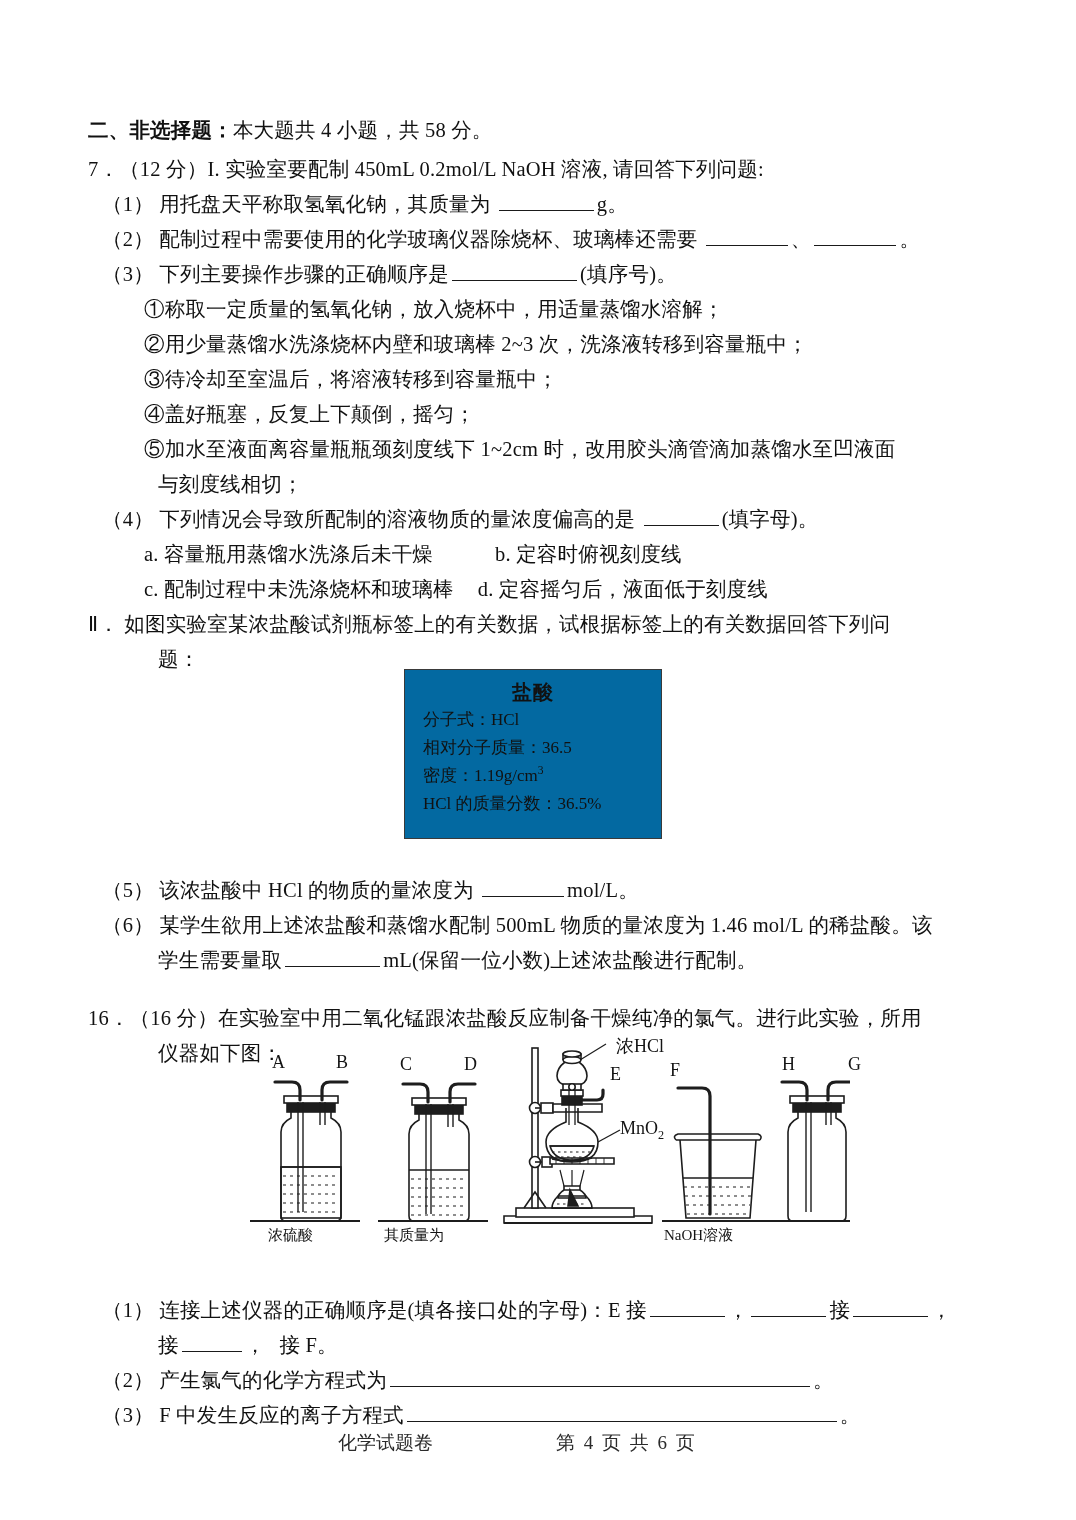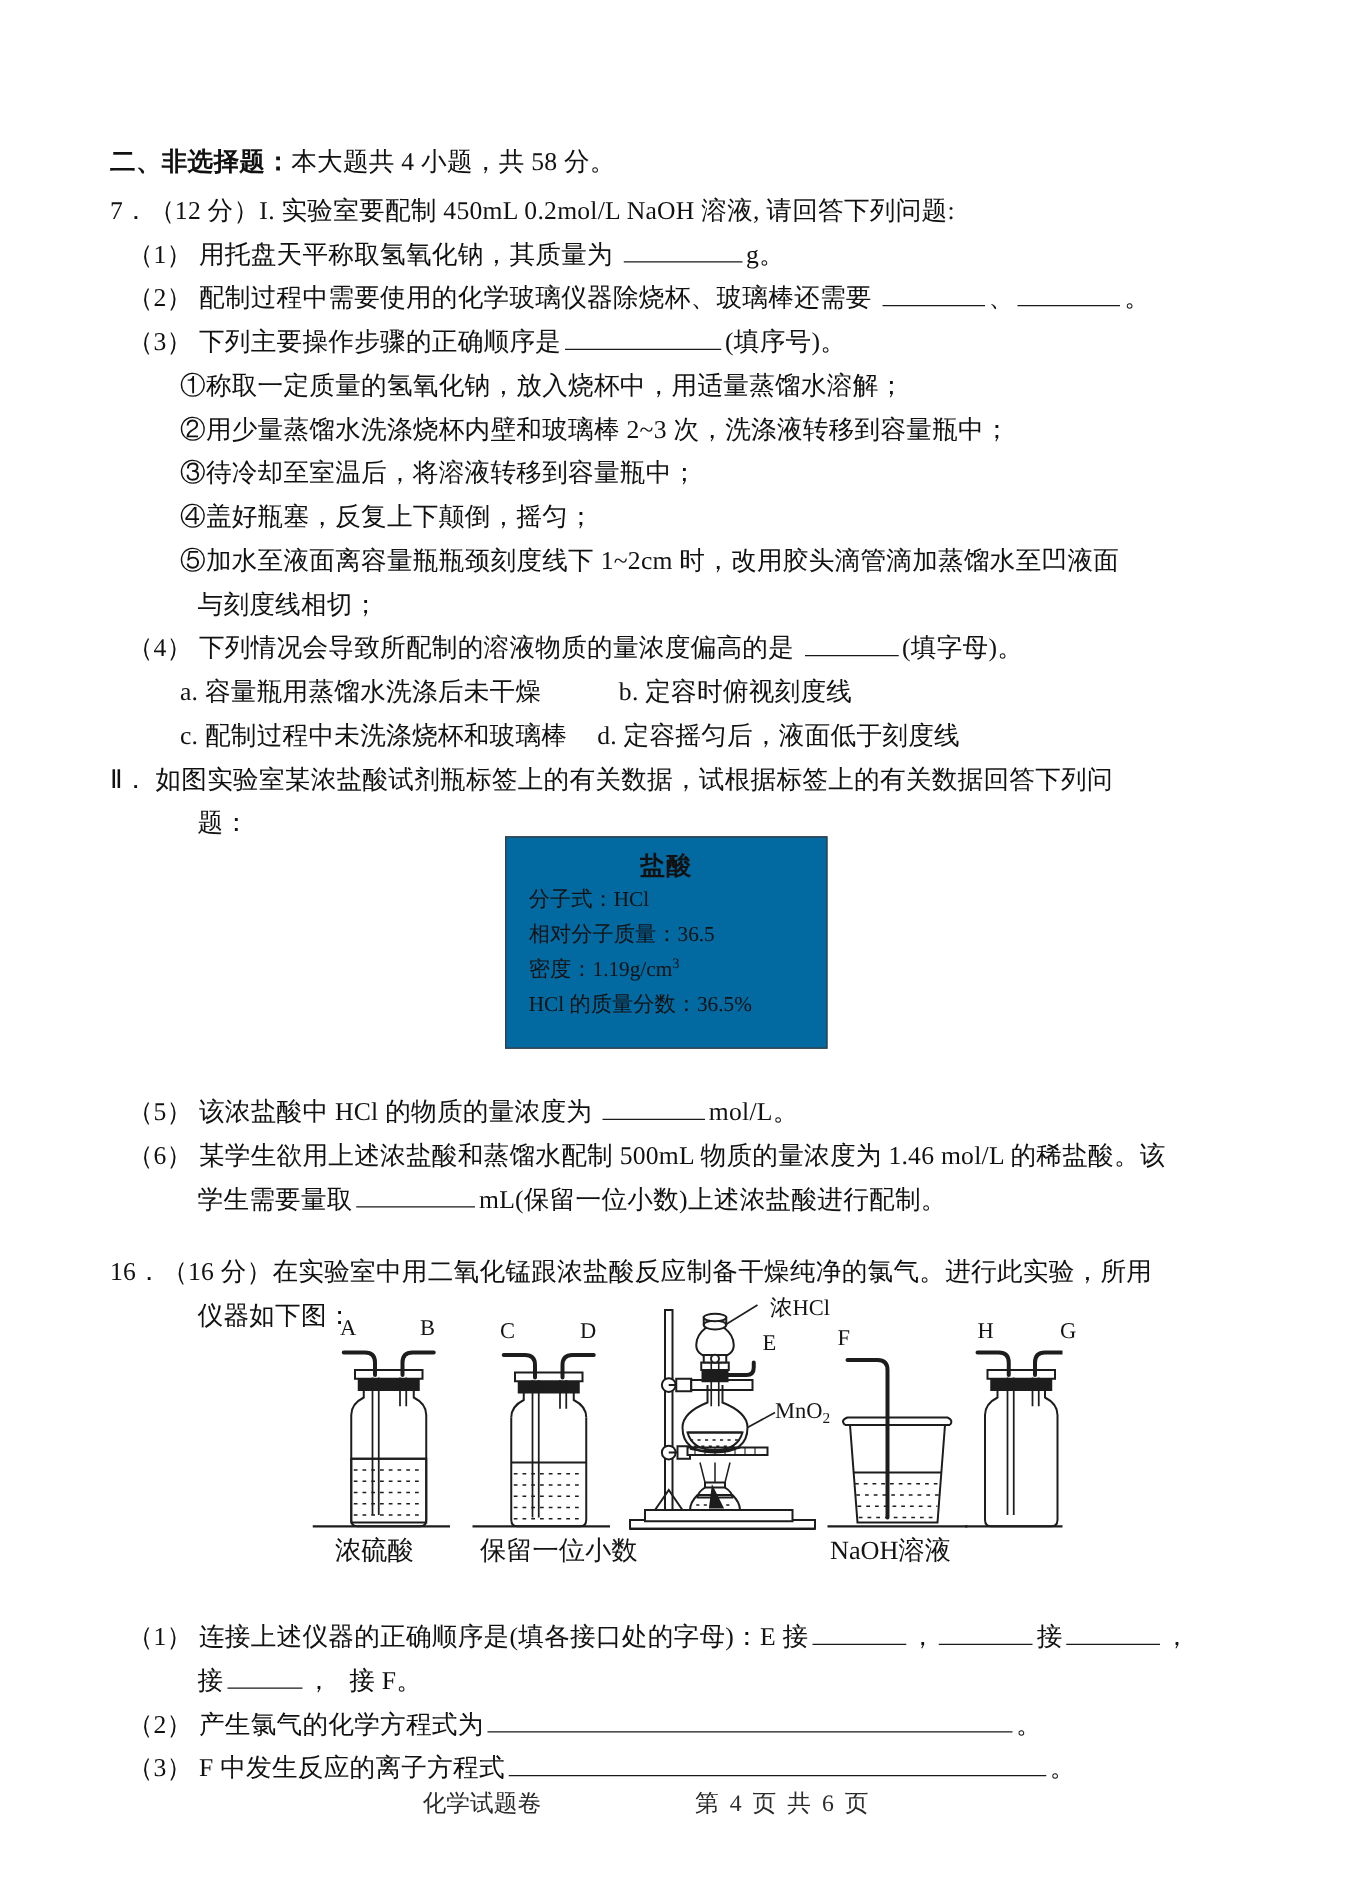--- a/index.html
+++ b/index.html
@@ -87,21 +87,21 @@
   
   .figure {
     position: absolute;
     left: 250px;
     top: 1030px;
     width: 600px;
     height: 222px;
   }
   .fig-cap {
     position: absolute;
-    font-size: 21px;
+    font-size: 15px;
     white-space: nowrap;
     color: #141414;
   }
   .port-lbl {
     position: absolute;
     font-size: 18px;
     font-family: "Liberation Serif", serif;
     color: #141414;
   }
 
@@ -403,21 +403,21 @@
     <span class="port-lbl" style="left:420px; top:30px;">F</span>
     <span class="port-lbl" style="left:532px; top:24px;">H</span>
     <span class="port-lbl" style="left:598px; top:24px;">G</span>
 
     
     <span class="port-lbl" style="left:366px; top:4px;">浓HCl</span>
     <span class="port-lbl" style="left:370px; top:88px;"><span>MnO</span><sub>2</sub></span>
 
     
     <span class="fig-cap" style="left:18px;  top:196px;">浓硫酸</span>
-    <span class="fig-cap" style="left:134px; top:196px;">保留一位小数</span>
+    <span class="fig-cap" style="left:134px; top:196px;">其质量为</span>
     <span class="fig-cap" style="left:414px; top:196px;">NaOH溶液</span>
   </div>
 
   <div class="footer">
     <span class="f-left">化学试题卷</span>
     <span class="f-right">第 4 页 共 6 页</span>
   </div>
 
 </div>
 

